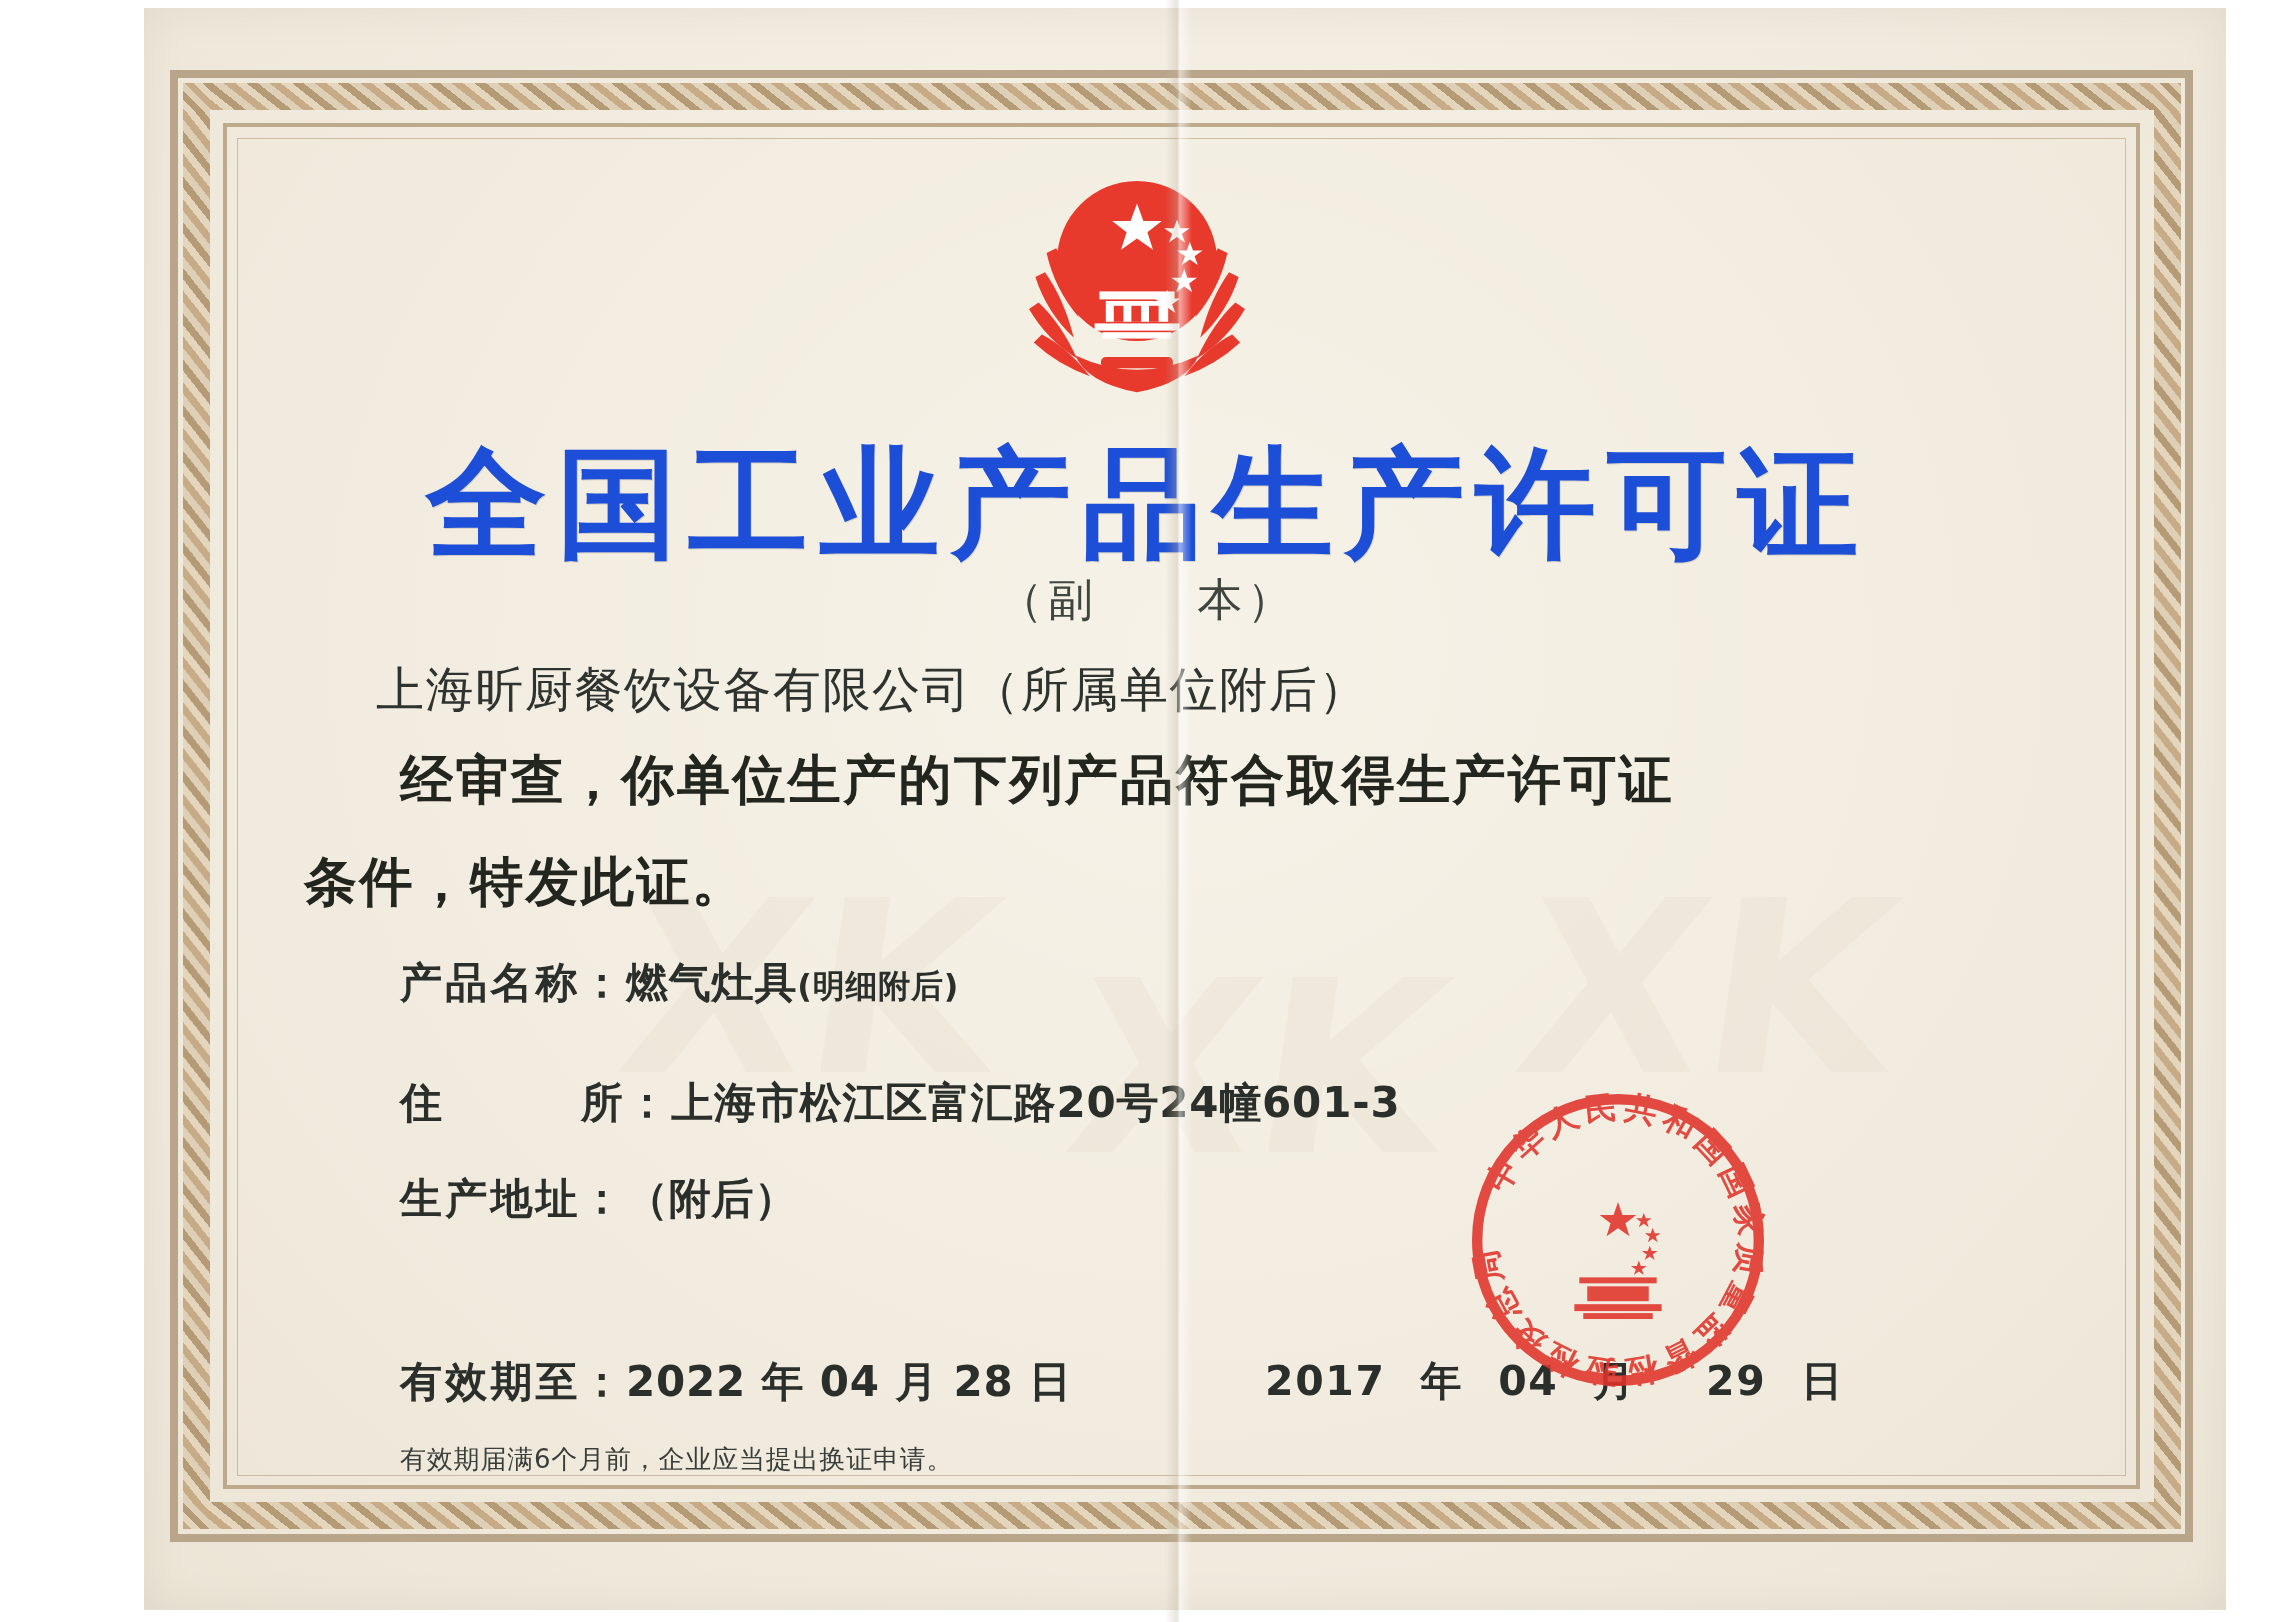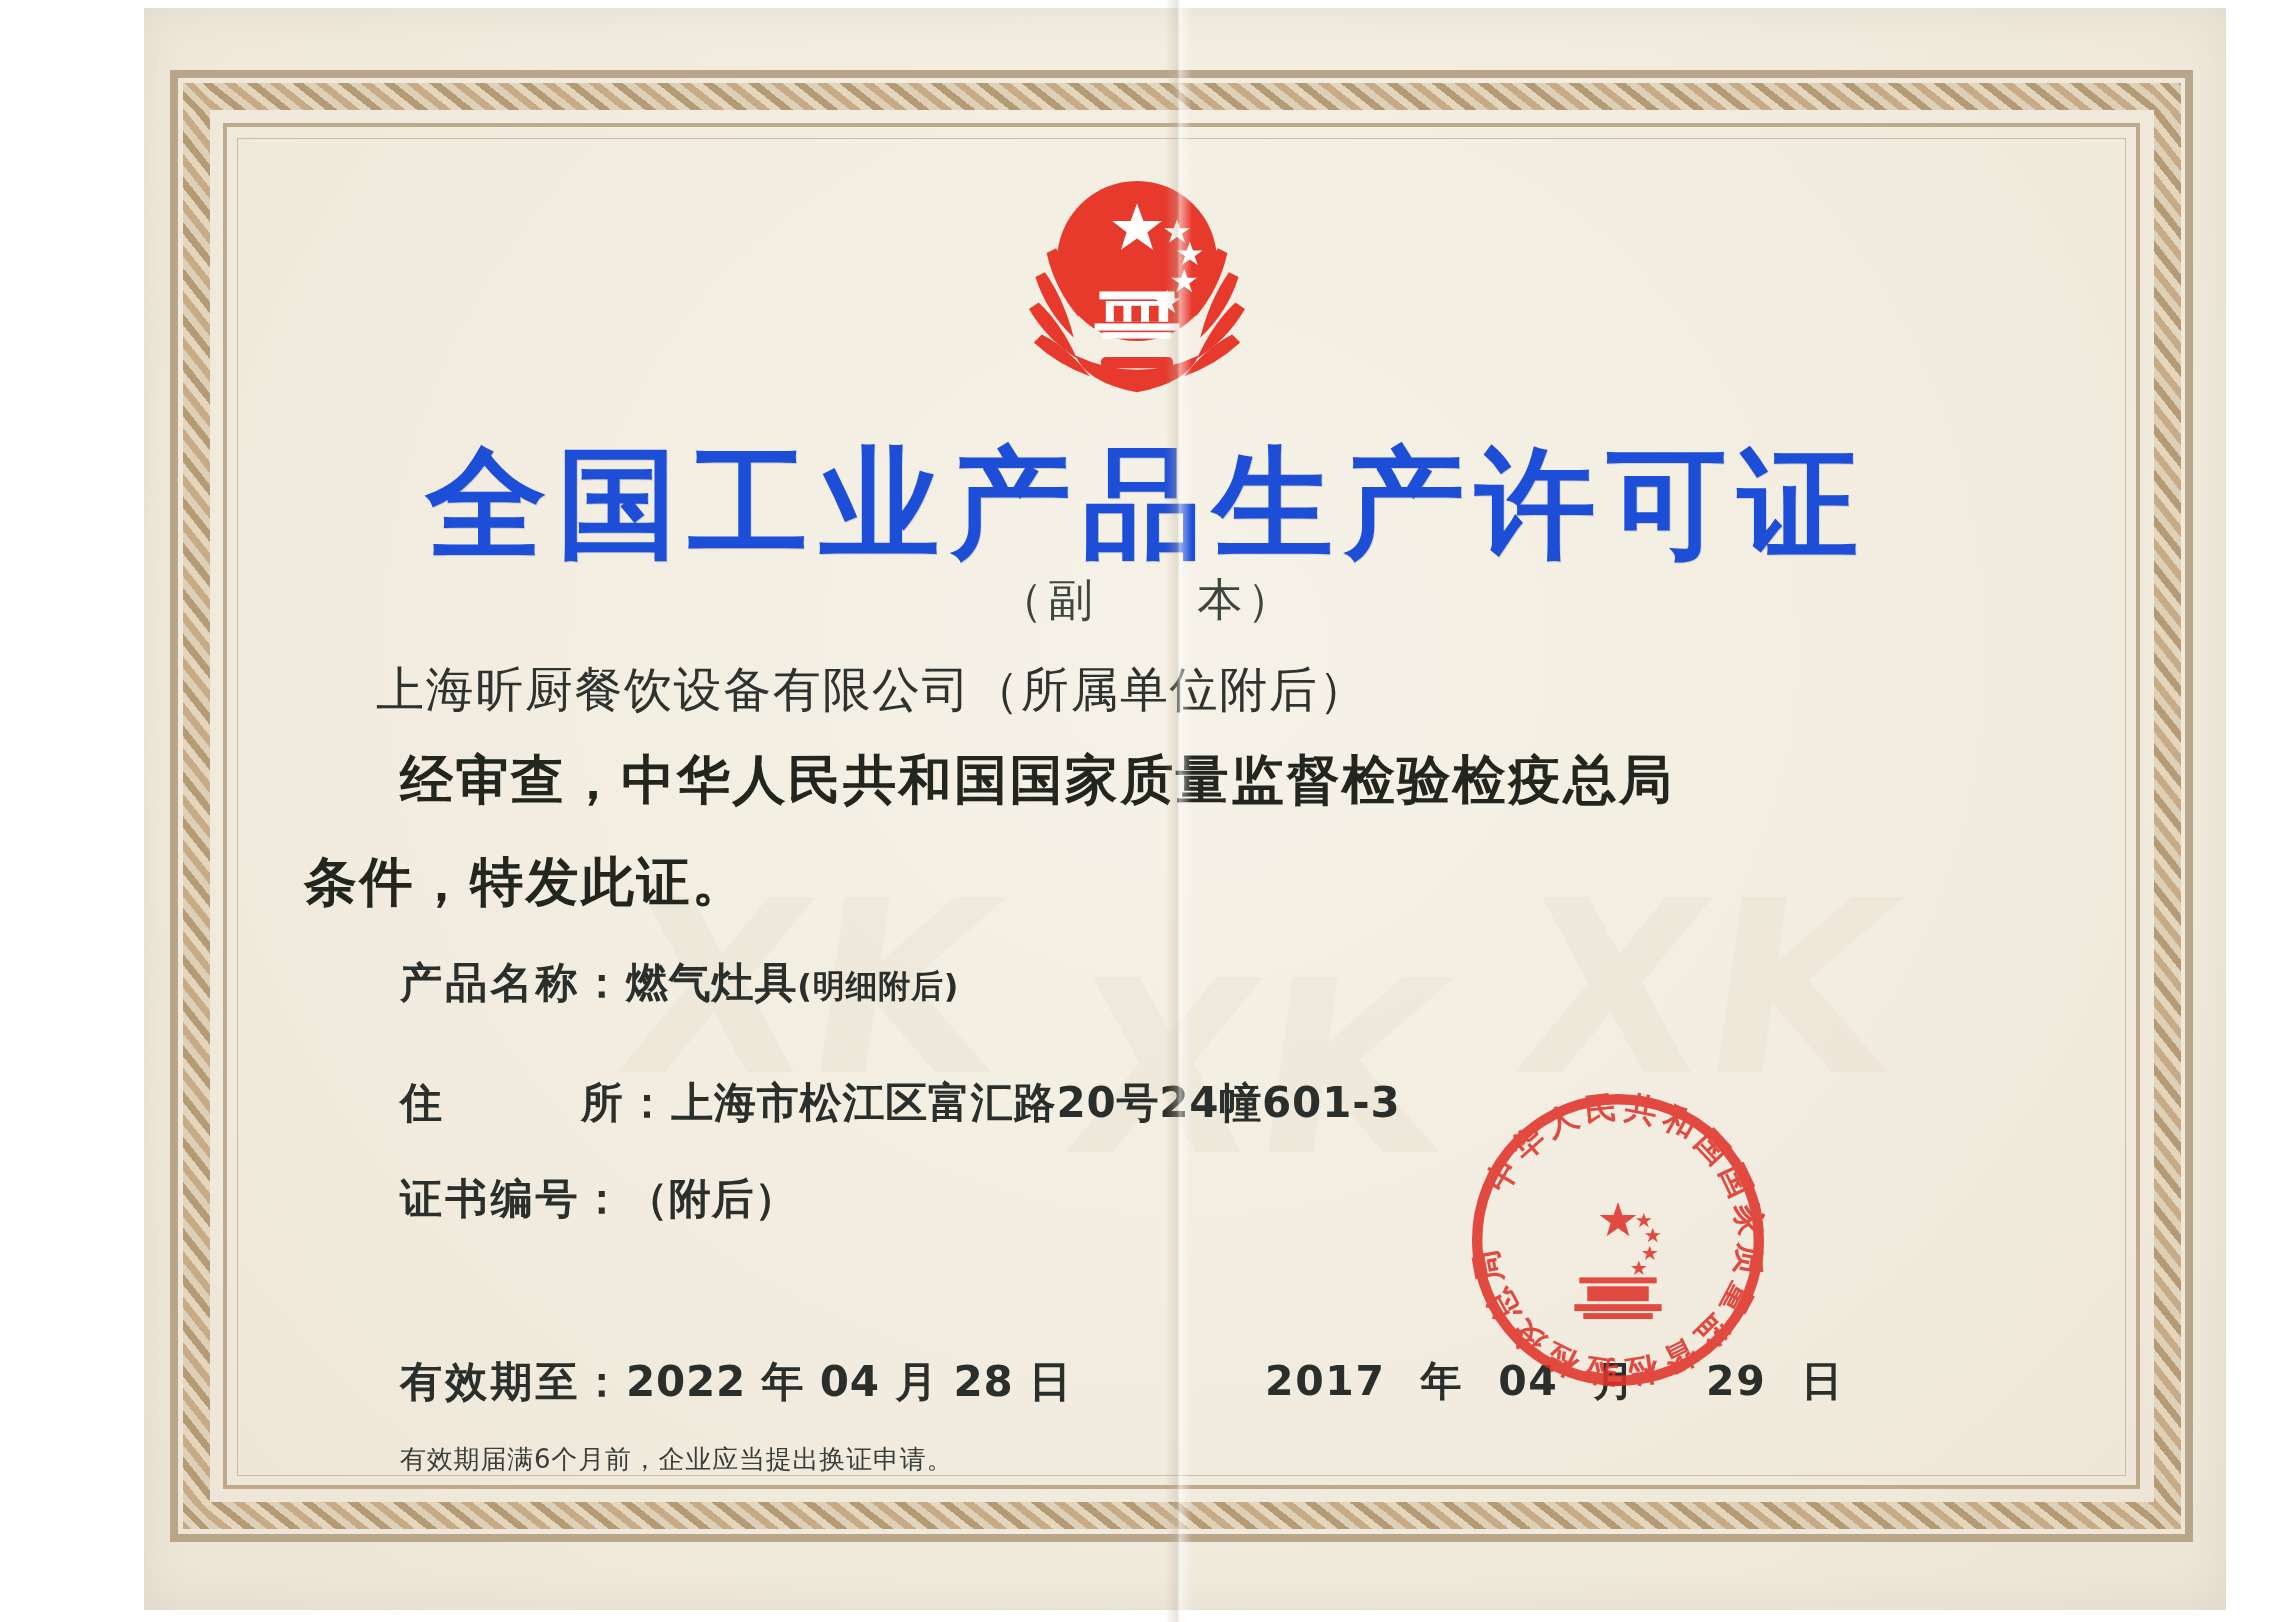--- a/index.html
+++ b/index.html
@@ -293,33 +293,33 @@
         <rect x="180" y="186" width="12" height="20" fill="#e8392d"></rect>
       </g>
     </svg>
   </div>
 
   <div class="title">全国工业产品生产许可证</div>
   <div class="subtitle">（副　　本）</div>
 
   <div class="company">上海昕厨餐饮设备有限公司（所属单位附后）</div>
 
-  <div class="stmt1">经审查，中华人民共和国国家质量监督检验检疫总局</div>
+  <div class="stmt1">经审查，你单位生产的下列产品符合取得生产许可证</div>
   <div class="stmt2">条件，特发此证。</div>
 
   <div class="field f-product">
     <span class="label">产品名称：</span><span class="value">燃气灶具</span><span class="value-small">(明细附后)</span>
   </div>
 
   <div class="field f-addr">
     <span class="label">住　　　所：</span><span class="value">上海市松江区富汇路20号24幢601-3</span>
   </div>
 
   <div class="field f-factory">
-    <span class="label">证书编号：</span><span class="value">（附后）</span>
+    <span class="label">生产地址：</span><span class="value">（附后）</span>
   </div>
 
 
   <div class="field f-valid">
     <span class="label">有效期至：</span><span class="value">2022 年 04 月 28 日</span>
   </div>
 
   <div class="date-line">
     <span>2017</span><span class="sp"></span><span>年</span><span class="sp"></span><span>04</span><span class="sp"></span><span>月</span><span class="sp"></span><span class="sp"></span><span>29</span><span class="sp"></span><span>日</span>
   </div>

